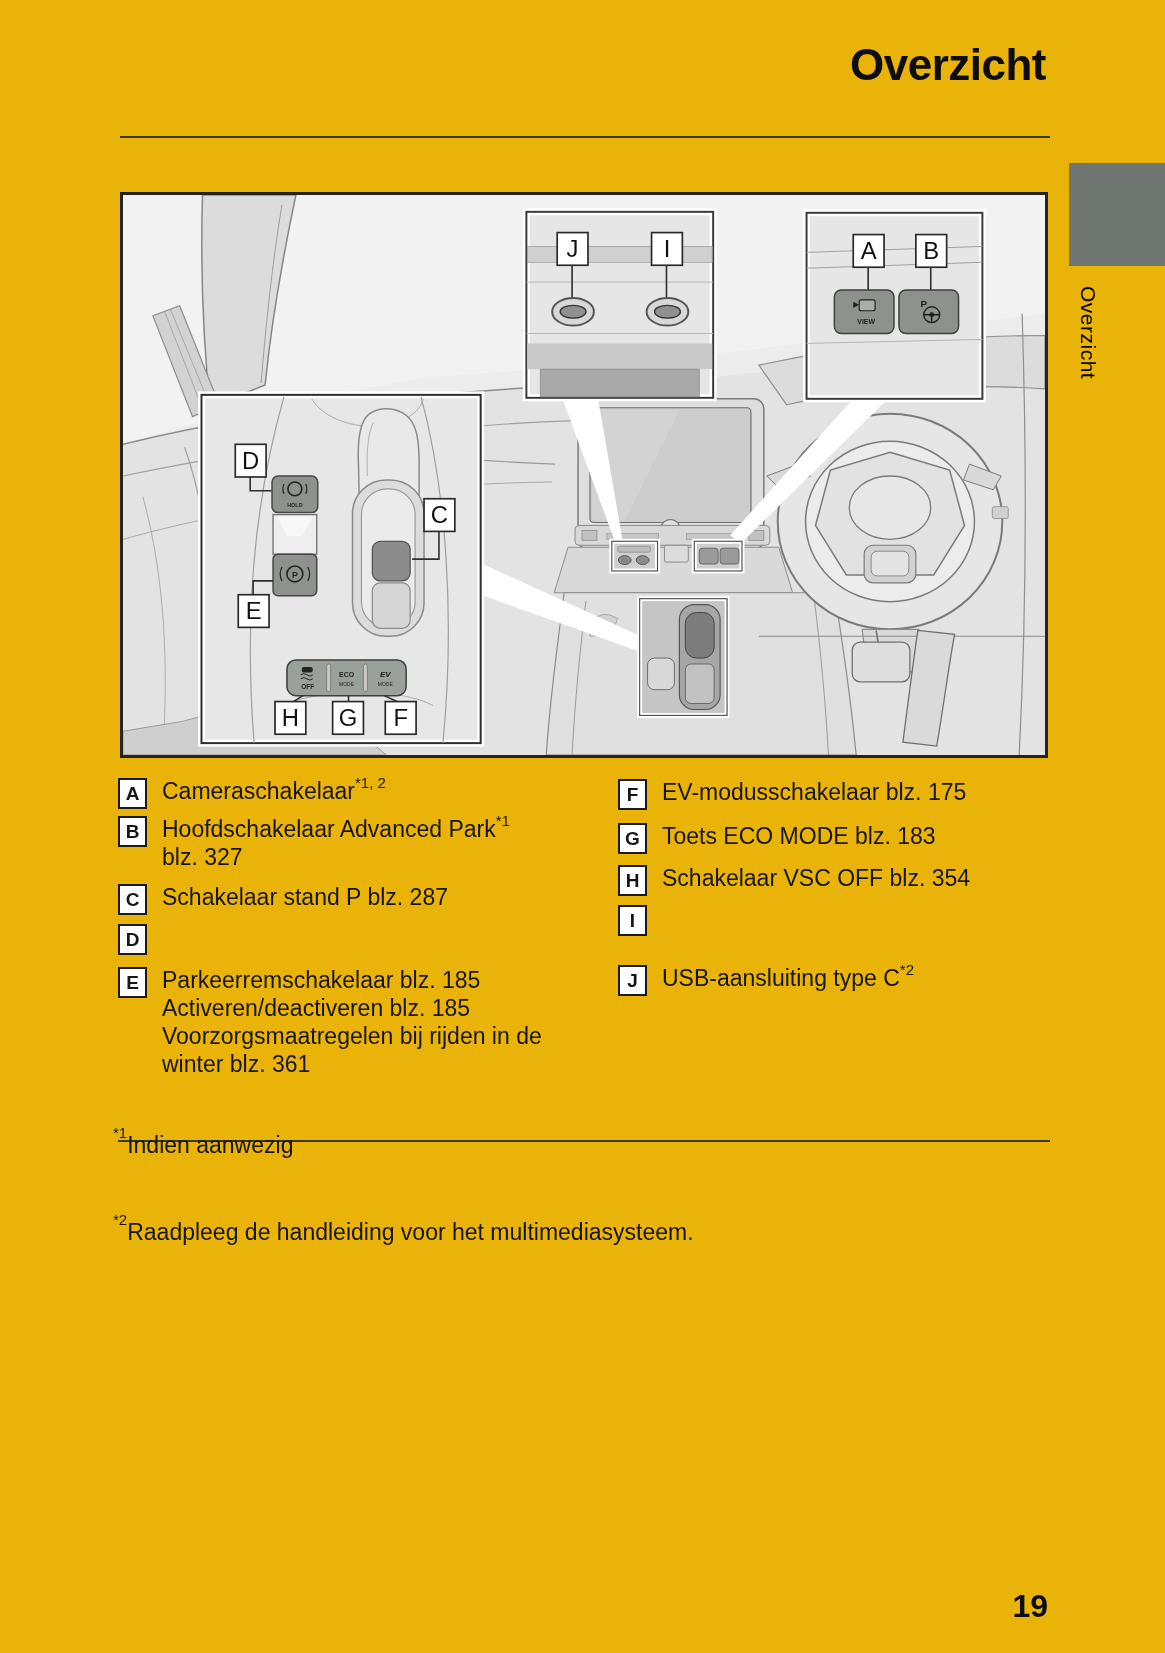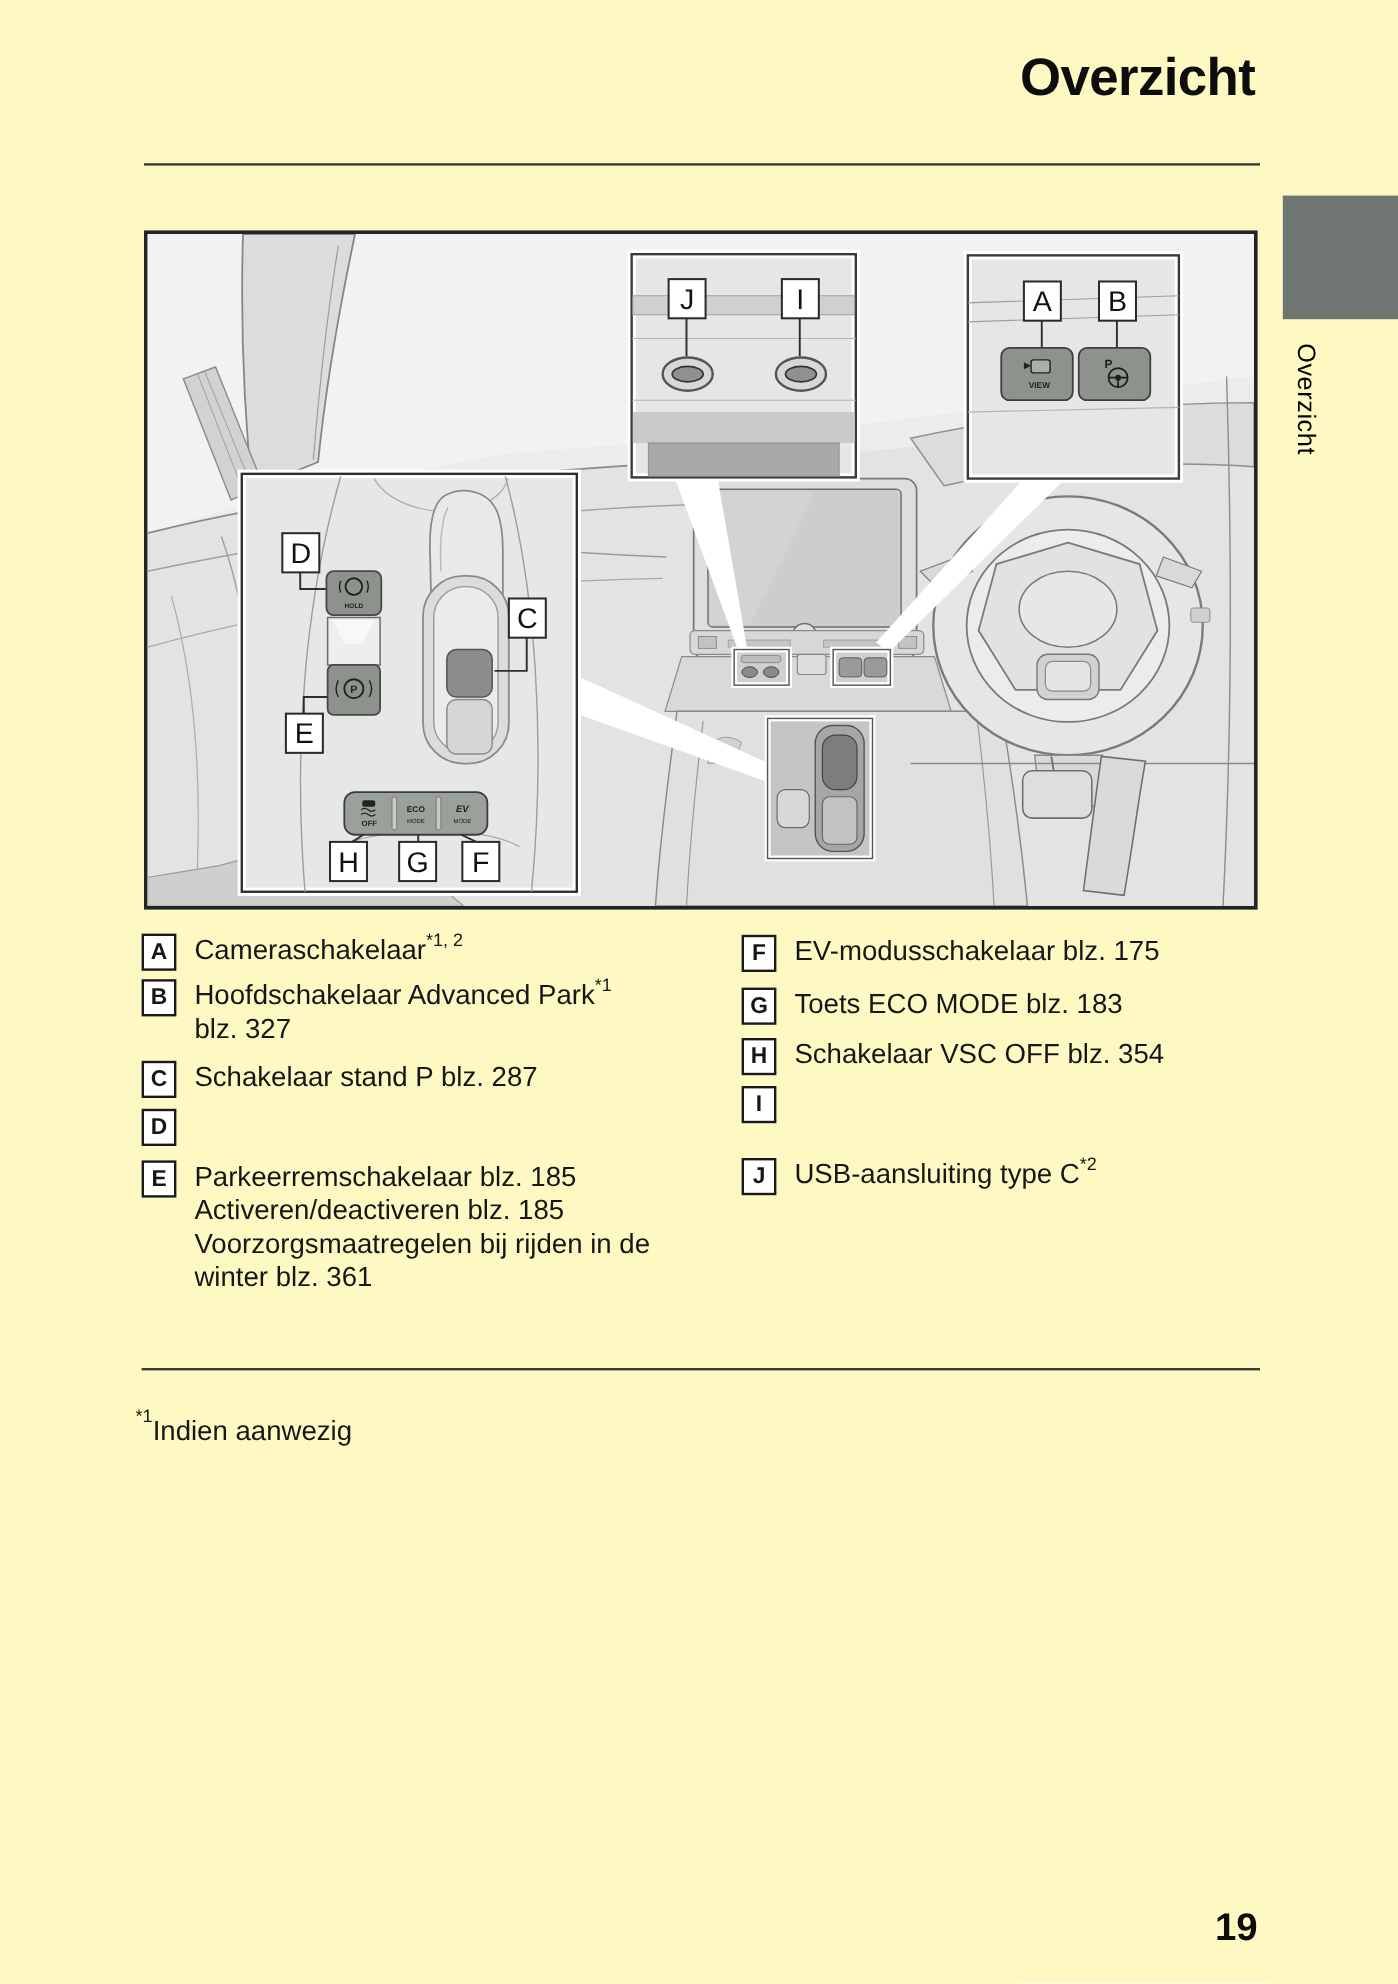--- a/index.html
+++ b/index.html
@@ -1,17 +1,17 @@
 <!DOCTYPE html>
 <html><head>
 <meta charset="utf-8">
 <style>
   html,body{margin:0;padding:0;background:#ffffff;}
   body{font-family:"Liberation Sans","DejaVu Sans",sans-serif;color:#161616;}
-  .page{position:relative;width:1165px;height:1653px;background:#fef9c3;overflow:hidden;}
+  .page{position:relative;width:1165px;height:1653px;background:#eab308;overflow:hidden;}
   .page-title{position:absolute;top:40px;right:119px;font-size:44px;font-weight:bold;letter-spacing:-0.5px;color:#0d0d0d;}
   .rule{position:absolute;height:2px;background:#3a3a3a;}
   .rule.top{left:120px;top:136px;width:930px;}
   .rule.bottom{left:118px;top:1140px;width:932px;}
   .side-tab{position:absolute;left:1069px;top:163px;width:96px;height:103px;background:#6f7570;}
   .side-label{position:absolute;left:1076px;top:286px;writing-mode:vertical-rl;font-size:21px;color:#000;letter-spacing:0.5px;}
   .figure{position:absolute;left:120px;top:192px;width:928px;height:566px;border:3px solid #242424;box-sizing:border-box;background:#ececec;}
   .figure svg{display:block;width:100%;height:100%;}
   .lrow{position:absolute;display:flex;align-items:flex-start;font-size:23px;line-height:28px;}
   .lbox{flex:0 0 auto;width:25px;height:27px;border:2px solid #1a1a1a;background:#fff;display:flex;align-items:center;justify-content:center;font-size:19px;font-weight:bold;margin-right:15px;margin-top:1px;}
@@ -320,16 +320,17 @@
   </div>
   <div class="lrow" style="left:618px;top:964px;">
     <span class="lbox">J</span>
     <div class="ltext">
         <div><span>USB-aansluiting type C</span><sup>*2</sup></div>
       </div>
   </div>
 
   <div class="rule bottom"></div>
 
-  <div class="footnote" style="top:1179px;"><sup>*1</sup><span>Indien aanwezig</span></div>
+  <div class="footnote" style="top:1132px;"><sup>*1</sup><span>Indien aanwezig</span></div>
+  <div class="footnote" style="top:1219px;"><sup>*2</sup><span>Raadpleeg de handleiding voor het multimediasysteem.</span></div>
 
   <div class="page-num">19</div>
 </div>
 
 </body></html>

